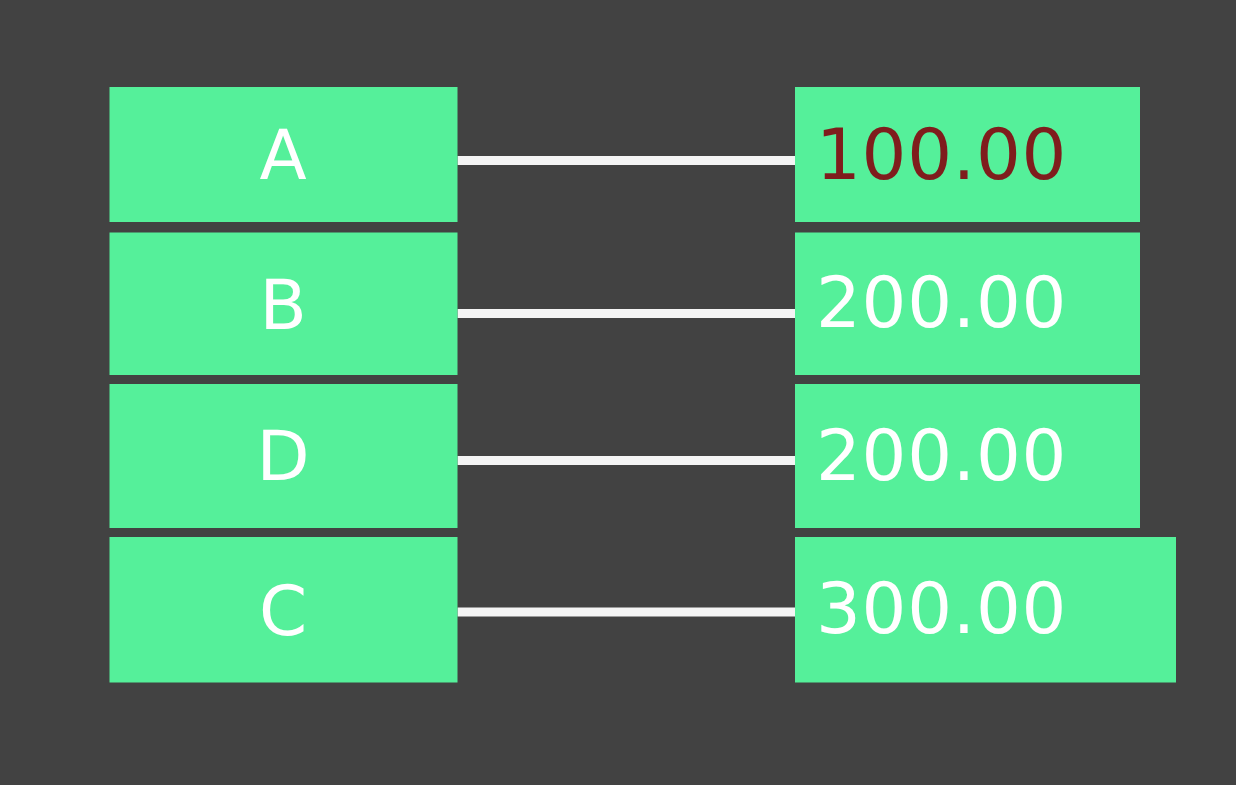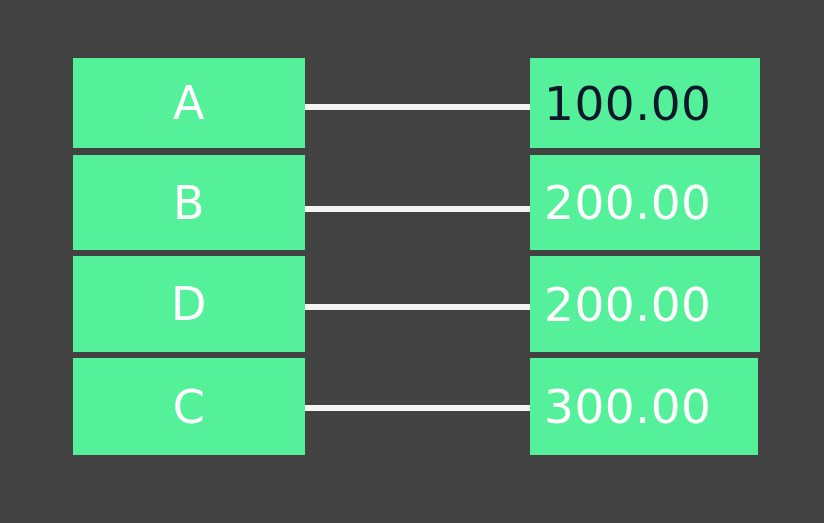--- a/index.html
+++ b/index.html
@@ -81,26 +81,26 @@
       <span class="node-label" style="color: rgb(255, 255, 255);">B</span>
     </div>
     <div class="sankey-node source-node" style="left: 73px; top: 256px; width: 232px; height: 96px; background: rgb(85, 240, 154);">
       <span class="node-label" style="color: rgb(255, 255, 255);">D</span>
     </div>
     <div class="sankey-node source-node" style="left: 73px; top: 358px; width: 232px; height: 97px; background: rgb(85, 240, 154);">
       <span class="node-label" style="color: rgb(255, 255, 255);">C</span>
     </div>
 
     <div class="sankey-node target-node" style="left: 530px; top: 58px; width: 230px; height: 90px; background: rgb(85, 240, 154);">
-      <span class="node-label" style="color: #0f172a;">100.00</span>
+      <span class="node-label" style="color: #7f1d1d;">100.00</span>
     </div>
     <div class="sankey-node target-node" style="left: 530px; top: 155px; width: 230px; height: 95px; background: rgb(85, 240, 154);">
       <span class="node-label" style="color: rgb(255, 255, 255);">200.00</span>
     </div>
     <div class="sankey-node target-node" style="left: 530px; top: 256px; width: 230px; height: 96px; background: rgb(85, 240, 154);">
       <span class="node-label" style="color: rgb(255, 255, 255);">200.00</span>
     </div>
-    <div class="sankey-node target-node" style="left: 530px; top: 358px; width: 228px; height: 97px; background: rgb(85, 240, 154);">
+    <div class="sankey-node target-node" style="left: 530px; top: 358px; width: 254px; height: 97px; background: rgb(85, 240, 154);">
       <span class="node-label" style="color: rgb(255, 255, 255);">300.00</span>
     </div>
 
   </div>
 </div>
 
 </body></html>

